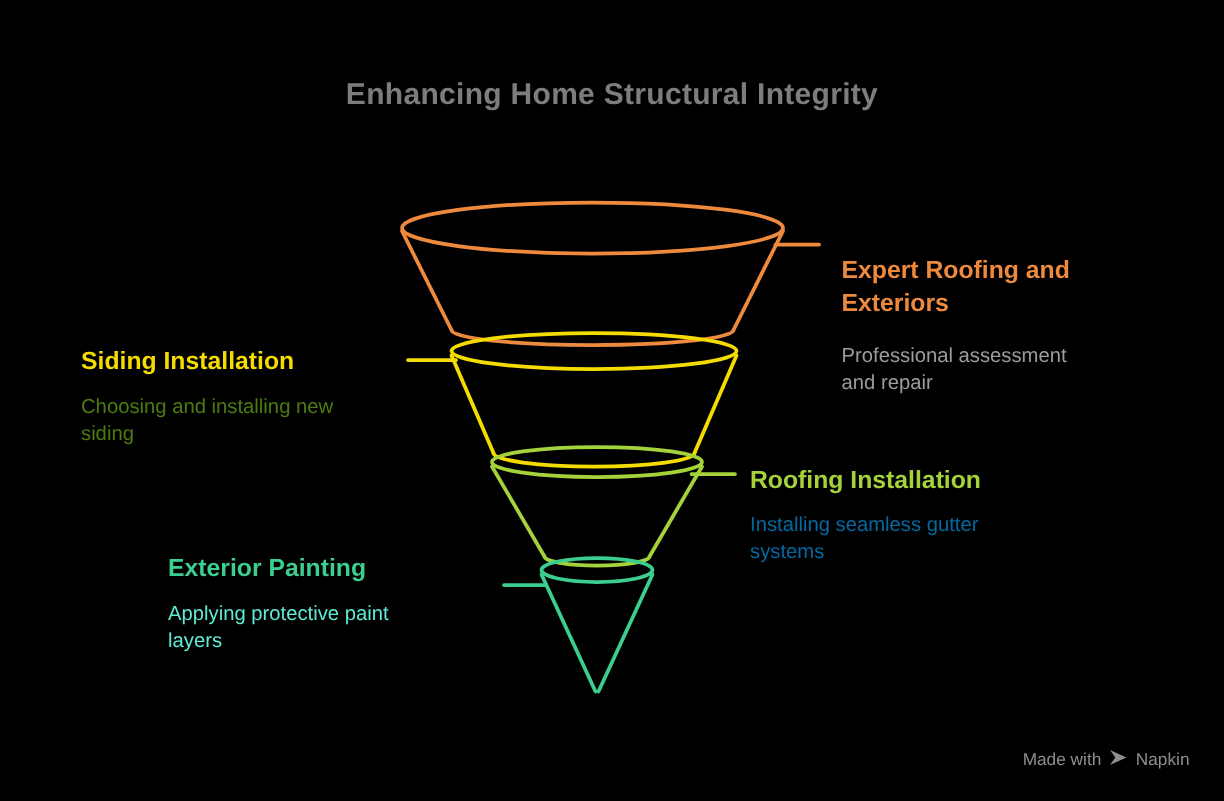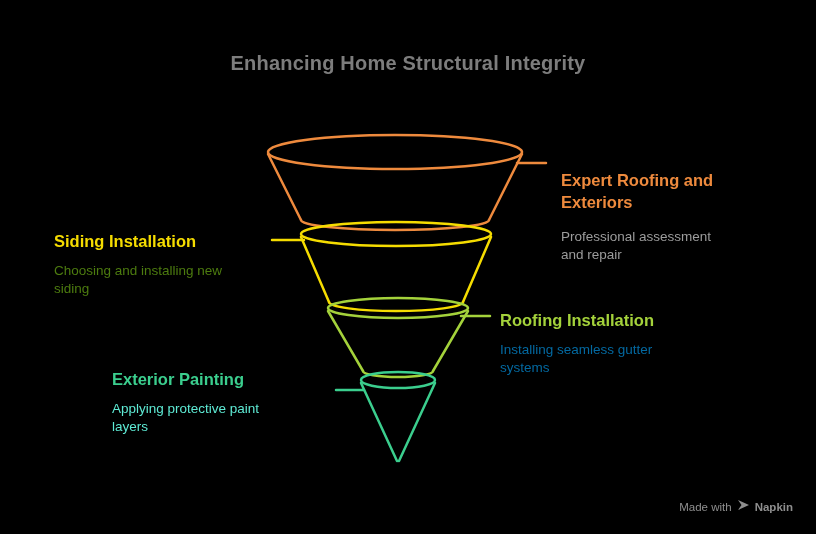--- a/index.html
+++ b/index.html
@@ -61,21 +61,21 @@
   .watermark {
     position: absolute;
     right: 23px;
     top: 499px;
     display: flex;
     align-items: center;
     gap: 5px;
     font-size: 11.5px;
     line-height: 14px;
   }
-  .watermark .brand { font-weight: 700; }
+  .watermark .brand { font-weight: 400; }
   .napkin-icon { display: inline-block; }
 </style>
 </head>
 <body style="background: rgb(0, 0, 0);">
 
 <div class="canvas">
 
   <div class="page-title" style="color: rgb(125, 125, 125);">Enhancing Home Structural Integrity</div>
 
   <svg class="funnel-svg" width="816" height="534" viewBox="0 0 816 534" fill="none" stroke-width="2.5" stroke-linecap="round">

